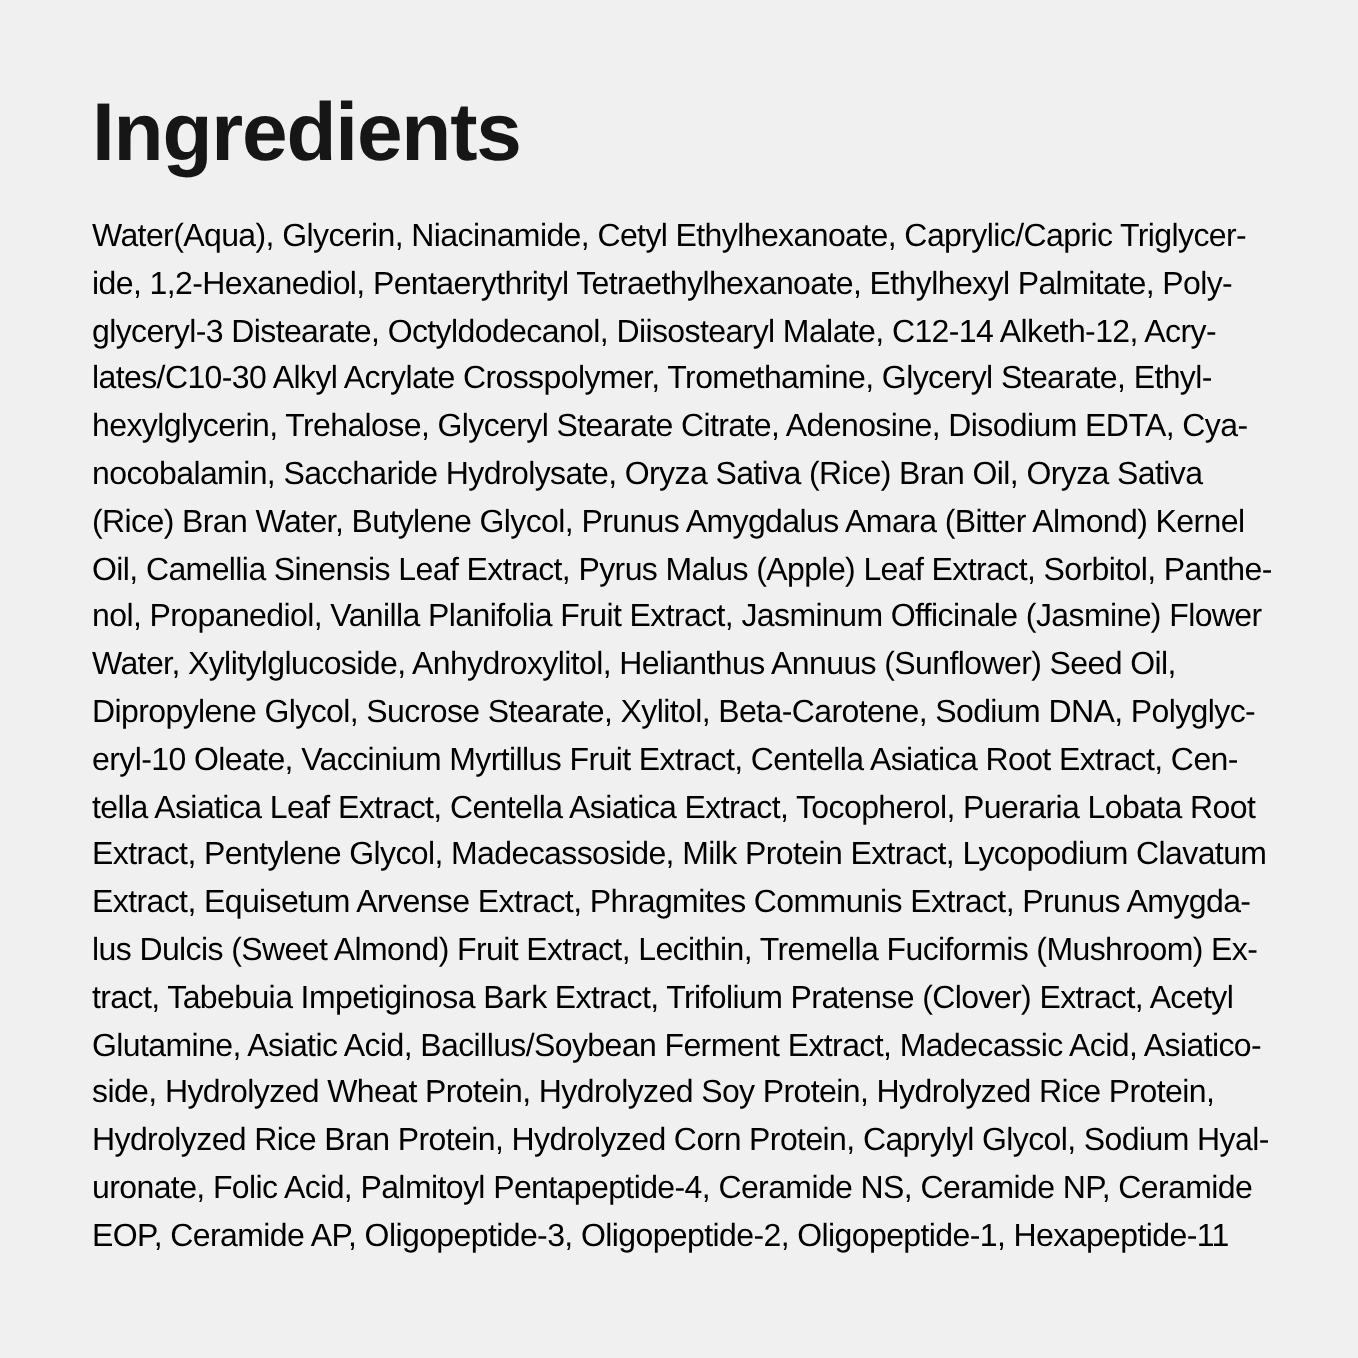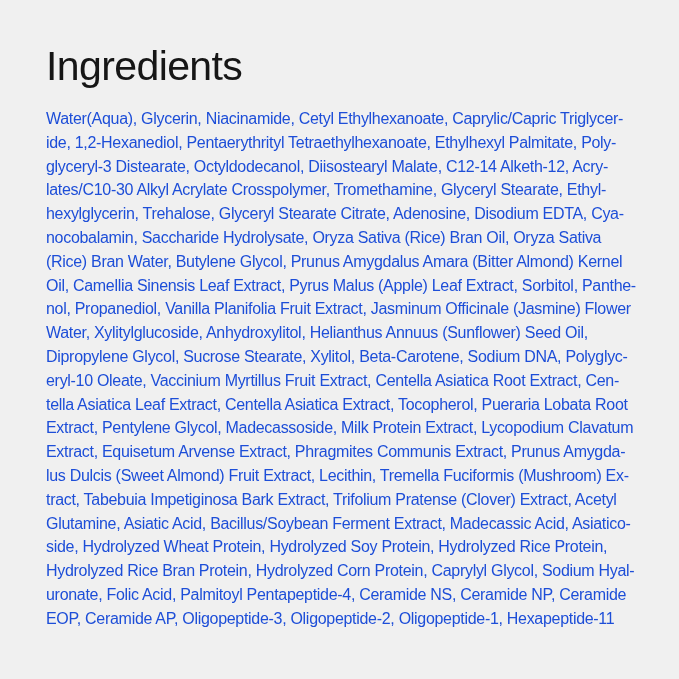--- a/index.html
+++ b/index.html
@@ -13,40 +13,40 @@
   .label-canvas {
     box-sizing: border-box;
     width: 679px;
     height: 679px;
     padding: 41px 38px 0 46px;
     overflow: hidden;
   }
   .label-title {
     margin: 0;
     font-size: 41px;
-    font-weight: 400;
+    font-weight: 700;
     line-height: 50px;
     letter-spacing: -0.6px;
     color: #161616;
   }
   .label-text {
     margin: 16px 0 0 0;
     font-size: 16px;
     line-height: 23.8px;
     letter-spacing: -0.3px;
     color: #454545;
     white-space: pre;
   }
 </style>
 </head>
 <body style="background: rgb(240, 240, 240);">
 
 <div class="label-canvas">
   <h1 class="label-title" style="color: rgb(22, 22, 22);">Ingredients</h1>
-  <p class="label-text" style="color: #1d4ed8;">Water(Aqua), Glycerin, Niacinamide, Cetyl Ethylhexanoate, Caprylic/Capric Triglycer-
+  <p class="label-text" style="color: #000000;">Water(Aqua), Glycerin, Niacinamide, Cetyl Ethylhexanoate, Caprylic/Capric Triglycer-
 ide, 1,2-Hexanediol, Pentaerythrityl Tetraethylhexanoate, Ethylhexyl Palmitate, Poly-
 glyceryl-3 Distearate, Octyldodecanol, Diisostearyl Malate, C12-14 Alketh-12, Acry-
 lates/C10-30 Alkyl Acrylate Crosspolymer, Tromethamine, Glyceryl Stearate, Ethyl-
 hexylglycerin, Trehalose, Glyceryl Stearate Citrate, Adenosine, Disodium EDTA, Cya-
 nocobalamin, Saccharide Hydrolysate, Oryza Sativa (Rice) Bran Oil, Oryza Sativa
 (Rice) Bran Water, Butylene Glycol, Prunus Amygdalus Amara (Bitter Almond) Kernel
 Oil, Camellia Sinensis Leaf Extract, Pyrus Malus (Apple) Leaf Extract, Sorbitol, Panthe-
 nol, Propanediol, Vanilla Planifolia Fruit Extract, Jasminum Officinale (Jasmine) Flower
 Water, Xylitylglucoside, Anhydroxylitol, Helianthus Annuus (Sunflower) Seed Oil,
 Dipropylene Glycol, Sucrose Stearate, Xylitol, Beta-Carotene, Sodium DNA, Polyglyc-

